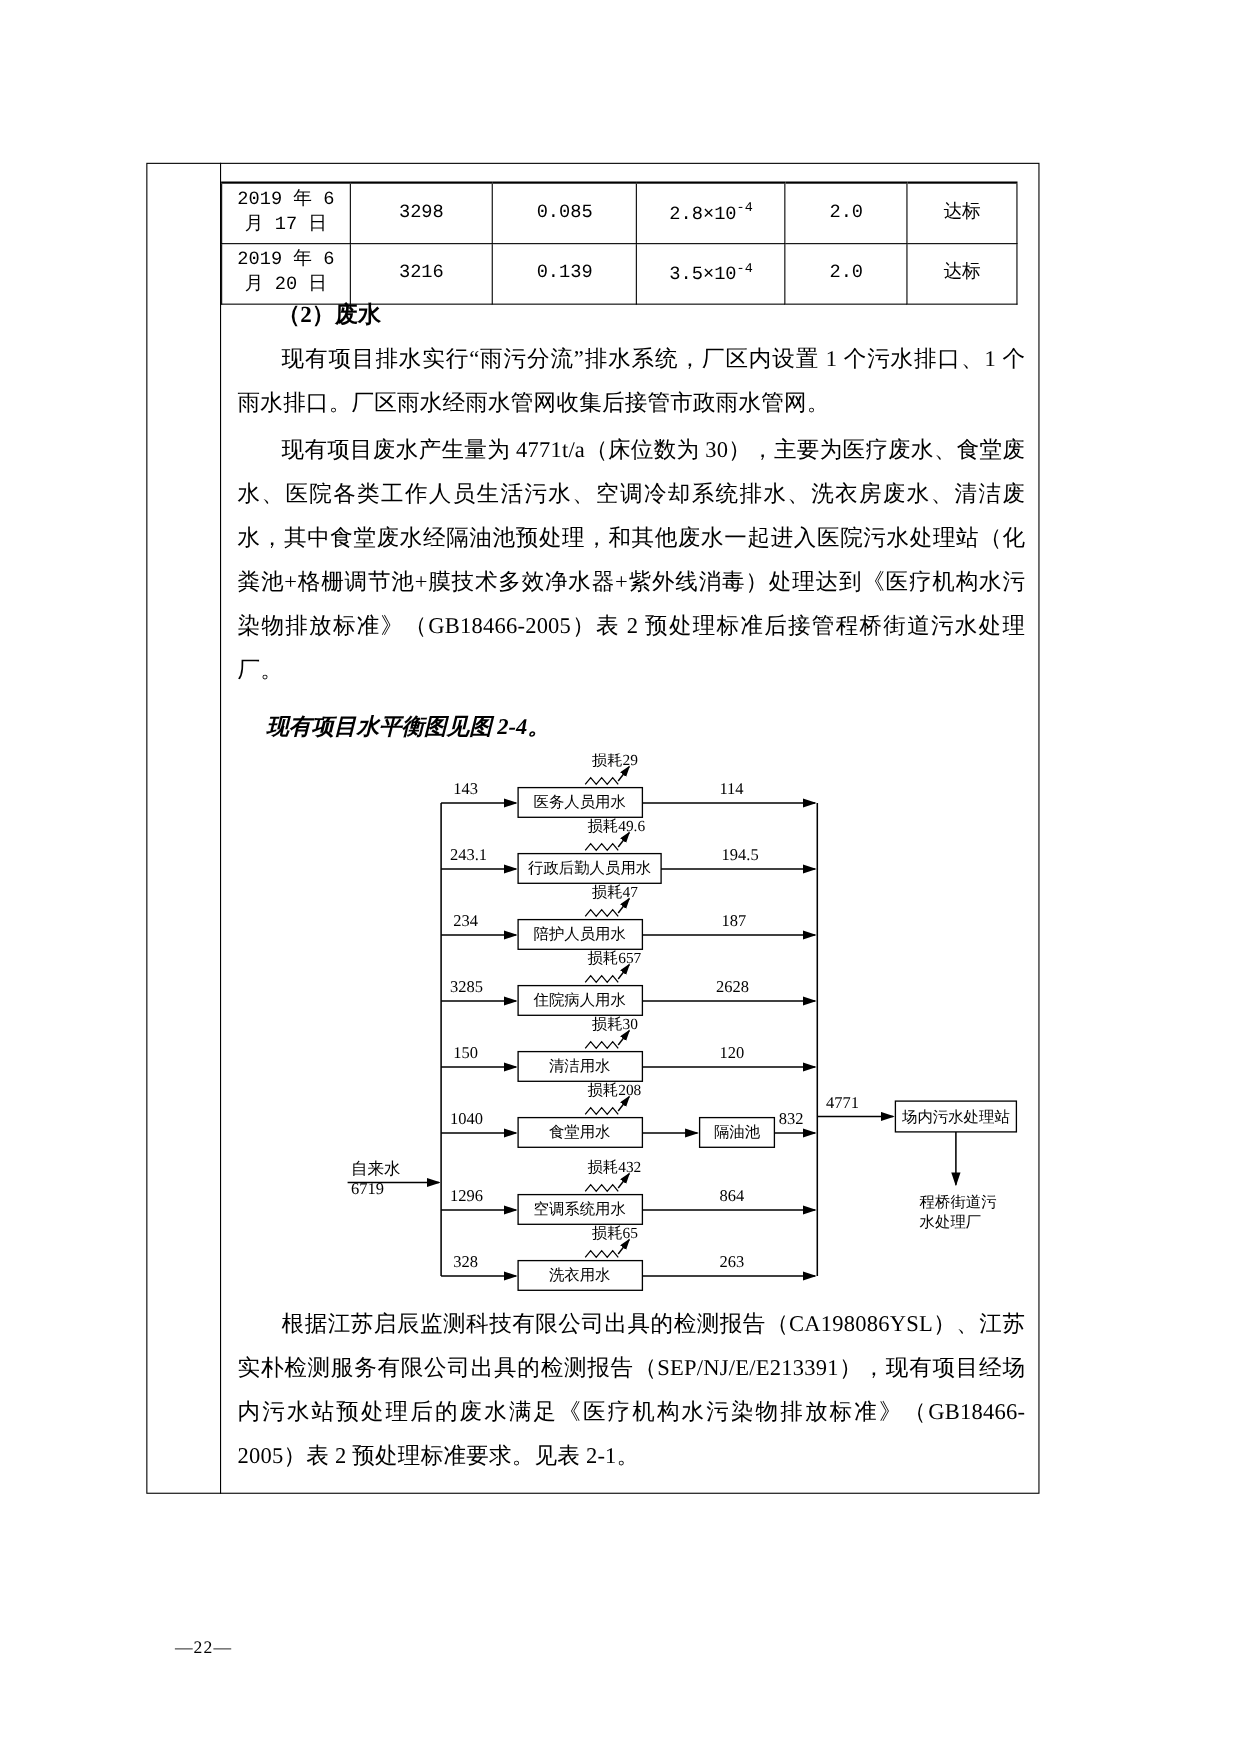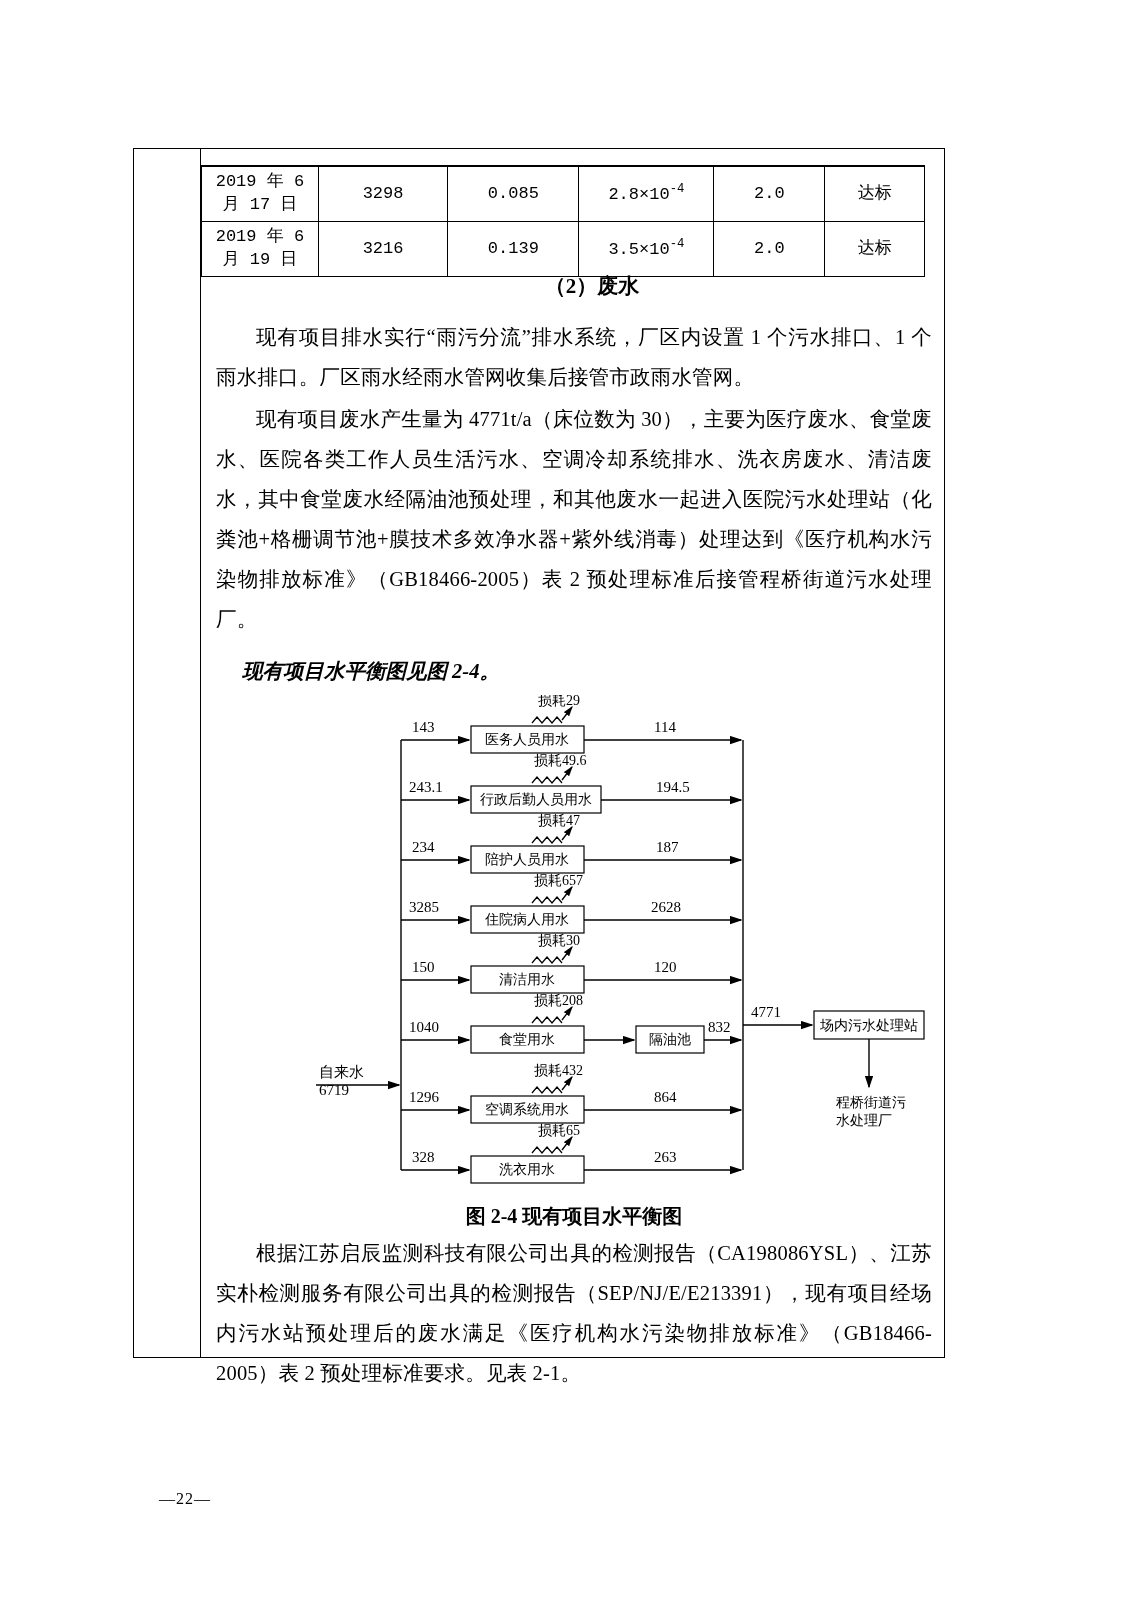--- a/index.html
+++ b/index.html
@@ -69,24 +69,23 @@
 
   .content {
     position: absolute;
     left: 216px;
     top: 272px;
     width: 716px;
   }
   .h-sub {
     font-weight: bold;
     font-size: 21px;
-    margin: 0 0 18px 0;
+    margin: 0 0 8px 0;
     text-indent: 36px;
     font-family: "Liberation Serif", "DejaVu Serif", serif;
-    text-align: center;
   }
   p.body {
     font-size: 20.5px;
     line-height: 1.95;
     margin: 0 0 2px 0;
     text-indent: 40px;
     text-align: justify;
     letter-spacing: 0.2px;
   }
   p.bold-line {
@@ -131,21 +130,21 @@
     <tbody>
         <tr class="first">
       <td class="c1"><span>2019 年 6</span><br><span>月 17 日</span></td>
       <td class="c2">3298</td>
       <td class="c3">0.085</td>
       <td class="c4"><span>2.8×10</span><sup>-4</sup></td>
       <td class="c5">2.0</td>
       <td class="c6">达标</td>
     </tr>
     <tr>
-      <td class="c1"><span>2019 年 6</span><br><span>月 19 日</span></td>
+      <td class="c1"><span>2019 年 6</span><br><span>月 20 日</span></td>
       <td class="c2">3216</td>
       <td class="c3">0.139</td>
       <td class="c4"><span>3.5×10</span><sup>-4</sup></td>
       <td class="c5">2.0</td>
       <td class="c6">达标</td>
     </tr>
   </tbody>
     </table>
 
   <div class="content">
@@ -260,18 +259,17 @@
         <rect x="255" y="461" width="113" height="27" fill="#fff" stroke="#000" stroke-width="1.2"></rect>
         <text x="311" y="479" font-size="14" text-anchor="middle" font-family="Liberation Serif, serif">洗衣用水</text>
         <line x1="368" y1="475" x2="525" y2="475" stroke="#000" stroke-width="1.4" marker-end="url(#ah)"></line>
         <text x="438" y="467" font-size="15" font-family="Liberation Serif, serif">263</text>
         <path d="M316,458 l5,-6 l5,6 l5,-6 l5,6 l5,-6 l5,6" fill="none" stroke="#000" stroke-width="1.2"></path>
         <line x1="346" y1="455" x2="356" y2="442" stroke="#000" stroke-width="1.3" marker-end="url(#ahs)"></line>
         <text x="322" y="440" font-size="14" font-family="Liberation Serif, serif">损耗65</text>
       </svg>
     </div>
 
-    <div class="figure-caption">图 2-4 现有项目水平衡图</div>
     <p class="body">根据江苏启辰监测科技有限公司出具的检测报告（CA198086YSL）、江苏实朴检测服务有限公司出具的检测报告（SEP/NJ/E/E213391），现有项目经场内污水站预处理后的废水满足《医疗机构水污染物排放标准》（GB18466-2005）表 2 预处理标准要求。见表 2-1。</p>
   </div>
 
   <div class="page-number">—22—</div>
 </div>
 
 </body></html>

